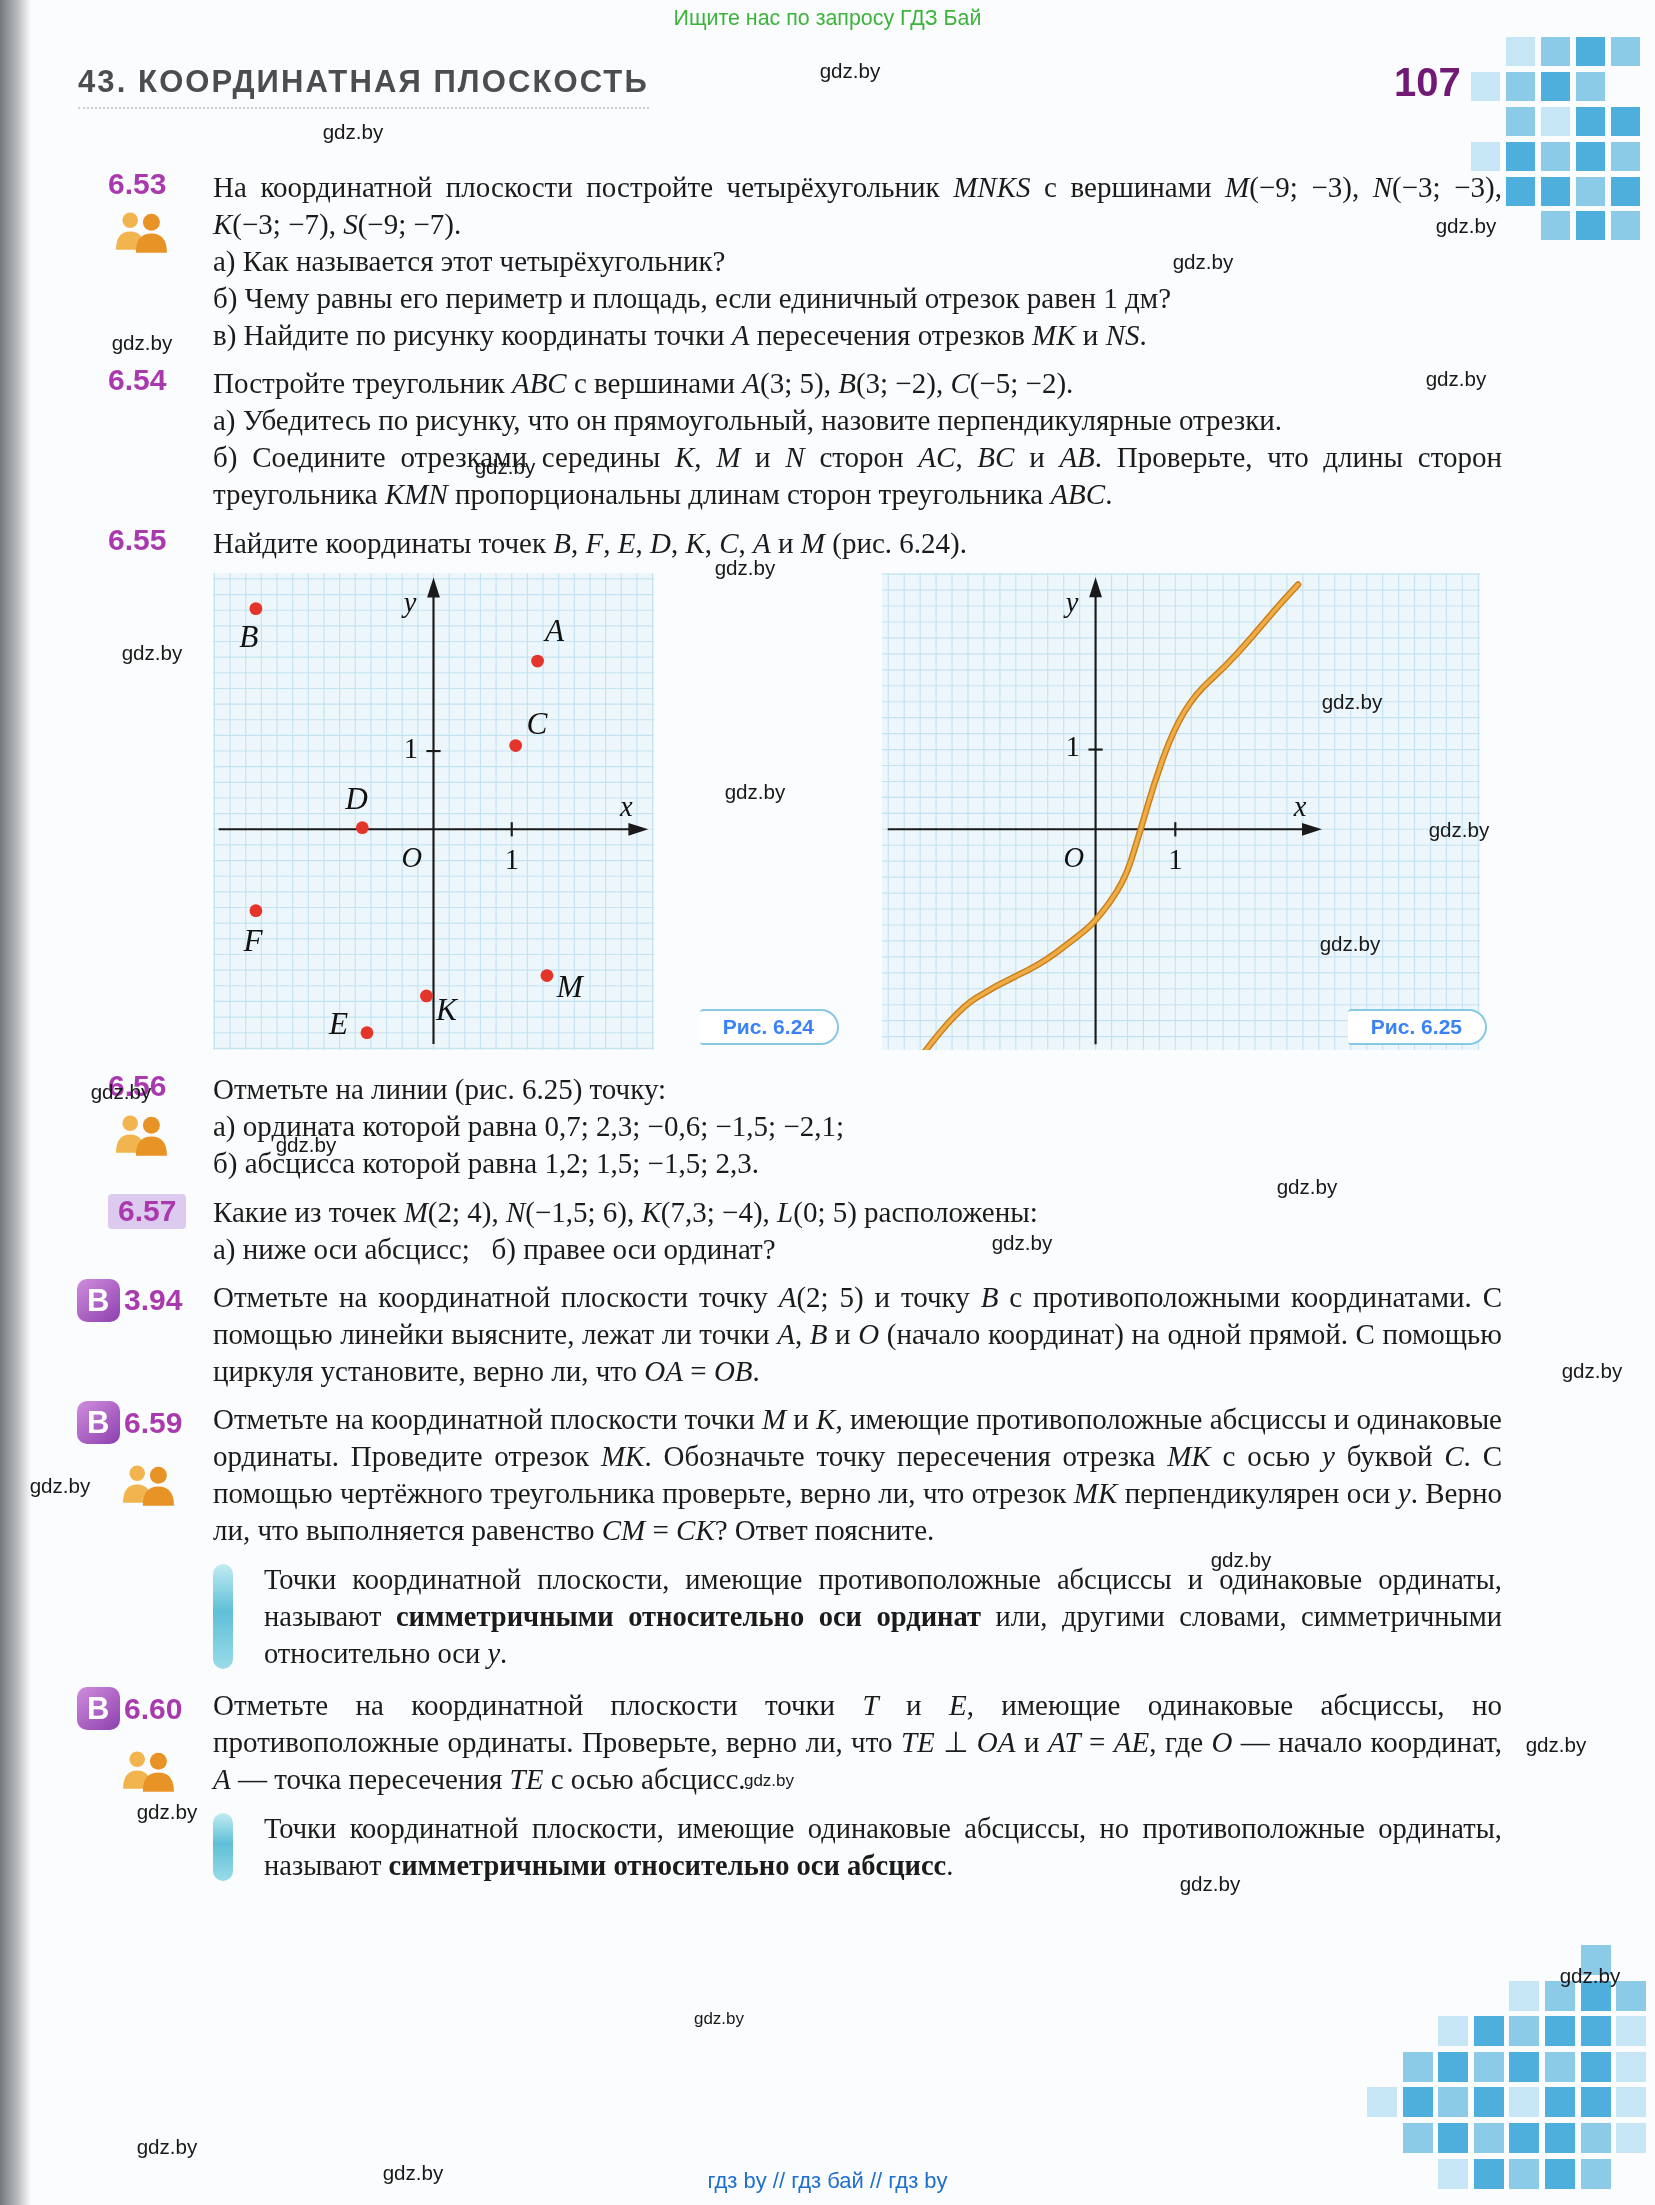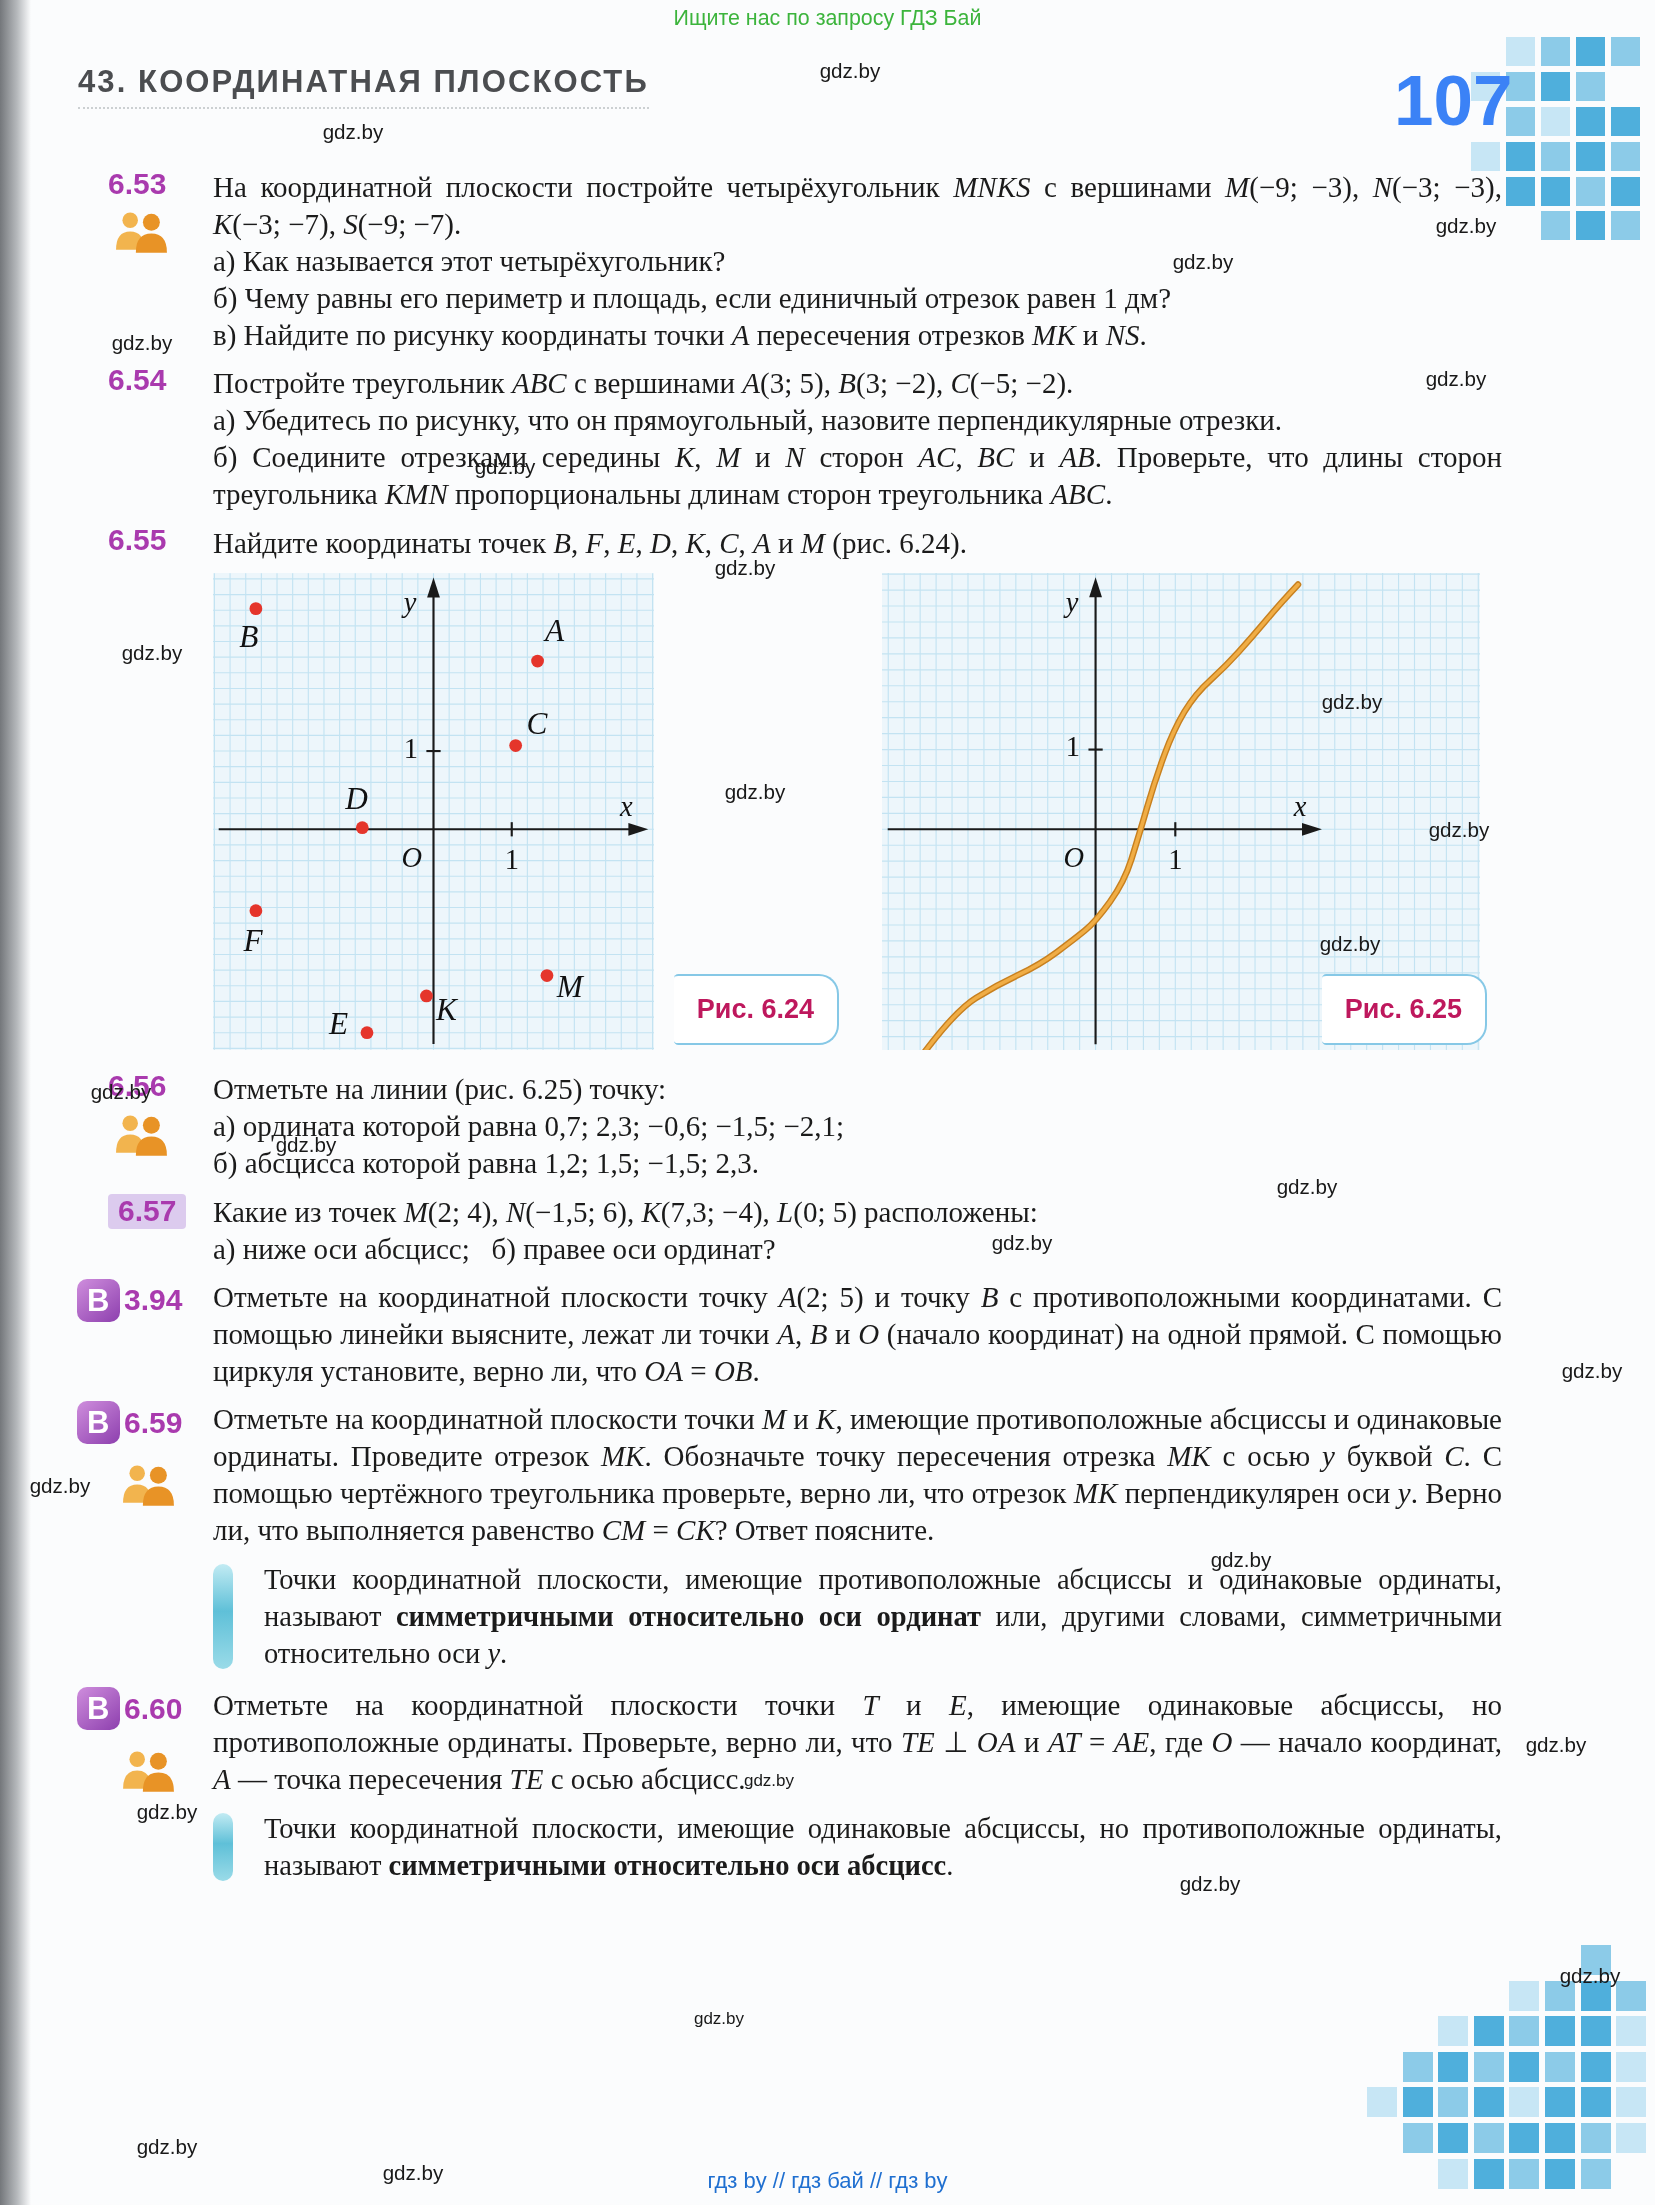--- a/index.html
+++ b/index.html
@@ -1,39 +1,39 @@
 <!DOCTYPE html>
 <html lang="ru" style="font-size:11.4px"><head>
 <meta charset="utf-8">
 <style>
   *{margin:0;padding:0;box-sizing:border-box;}
   html,body{width:1655px;height:2205px;}
   body{position:relative;background:#fbfcfd;font-family:"Liberation Serif",serif;color:#1b1b1b;overflow:hidden;}
   .spine{position:absolute;left:0;top:0;width:31px;height:100%;background:linear-gradient(90deg,#74777b 0%,#b6b9bc 55%,rgba(251,252,253,0) 100%);z-index:1;}
   .seo-top{position:absolute;top:5.7px;left:50%;transform:translateX(-50%);font-family:"Liberation Sans",sans-serif;font-size:21.4px;color:#3cb43c;z-index:6;}
   .section-title{position:absolute;top:64px;left:78px;font-family:"Liberation Sans",sans-serif;font-weight:bold;font-size:31px;letter-spacing:2.1px;color:#4b4d50;border-bottom:2.8px dotted #ccd0d2;padding-bottom:7.1px;z-index:2;}
-  .page-num{position:absolute;top:60px;left:1394px;font-family:"Liberation Sans",sans-serif;font-weight:bold;font-size:71px;color:#3b82f6;z-index:2;}
+  .page-num{position:absolute;top:60px;left:1394px;font-family:"Liberation Sans",sans-serif;font-weight:bold;font-size:40px;color:#701a75;z-index:2;}
   .mosaic{position:absolute;z-index:0;}
   .mosaic-top{top:37px;right:5.7px;width:178px;height:214px;}
   .mosaic-bottom{bottom:4.3px;right:2.8px;width:285px;height:256px;}
   .mosaic div{position:absolute;}
   .content{position:absolute;top:169px;left:71px;width:1431px;z-index:2;}
   .exercise{position:relative;padding-left:142px;margin-bottom:11.4px;font-size:29px;line-height:37px;text-align:justify;}
   .exercise p{margin:0;}
   .num-wrap{position:absolute;left:37px;top:0;width:114px;font-family:"Liberation Sans",sans-serif;line-height:1;}
   .badge-row .num-wrap{left:5.7px;width:142px;display:flex;align-items:center;}
   .ex-num{color:#a93aae;font-weight:bold;font-size:30px;}
   .ex-num.hl{display:inline-block;background:#dccbee;border-radius:4px;padding:2.8px 10px;}
   .v-badge{display:inline-flex;align-items:center;justify-content:center;width:43px;height:43px;margin-right:4.3px;border-radius:10px;background:linear-gradient(140deg,#cf8edd,#8d3fae);color:#fff;font-weight:bold;font-size:31px;flex:0 0 auto;}
   .pair-icon{display:block;margin-top:11.4px;margin-left:1.4px;width:65px;height:43px;}
   .badge-row .pair-icon{position:absolute;top:50px;left:44px;}
   .figures-row{display:flex;gap:43px;margin:4.3px 0 20px 142px;}
   .fig-cell{position:relative;height:478px;}
   .fig-cell svg{display:block;background:#edf6fb;}
-  .fig-caption{position:absolute;bottom:5.7px;right:0;background:#ffffff;color:#be185d;font-family:"Liberation Sans",sans-serif;font-weight:bold;font-size:27px;padding:18px 23px;border:2.1px solid #86c8e6;border-left:none;border-radius:4.3px 20px 20px 4.3px;white-space:nowrap;}
+  .fig-caption{position:absolute;bottom:5.7px;right:0;background:#ffffff;color:#3b82f6;font-family:"Liberation Sans",sans-serif;font-weight:bold;font-size:21px;padding:4px 23px;border:2.1px solid #86c8e6;border-left:none;border-radius:4.3px 20px 20px 4.3px;white-space:nowrap;}
   .info-box{position:relative;margin:2.8px 0 15.7px 142px;padding-left:51px;font-size:28.5px;line-height:37px;text-align:justify;}
   .info-bar{position:absolute;left:0;top:2.8px;bottom:2.8px;width:20px;border-radius:11.4px;background:linear-gradient(180deg,#c2ebf3,#5fc0d8 45%,#9adbe8);}
   .footer-links{position:absolute;left:50%;top:2168px;transform:translateX(-50%);font-family:"Liberation Sans",sans-serif;font-size:22px;color:#1f6fd0;z-index:6;white-space:nowrap;}
   .wm{position:absolute;transform:translate(-50%,-50%);font-family:"Liberation Sans",sans-serif;color:#191919;white-space:nowrap;z-index:5;}
   #wmLayer{position:absolute;inset:0;pointer-events:none;z-index:5;}
   i{font-style:italic;}
 </style>
 </head>
 <body>
 

